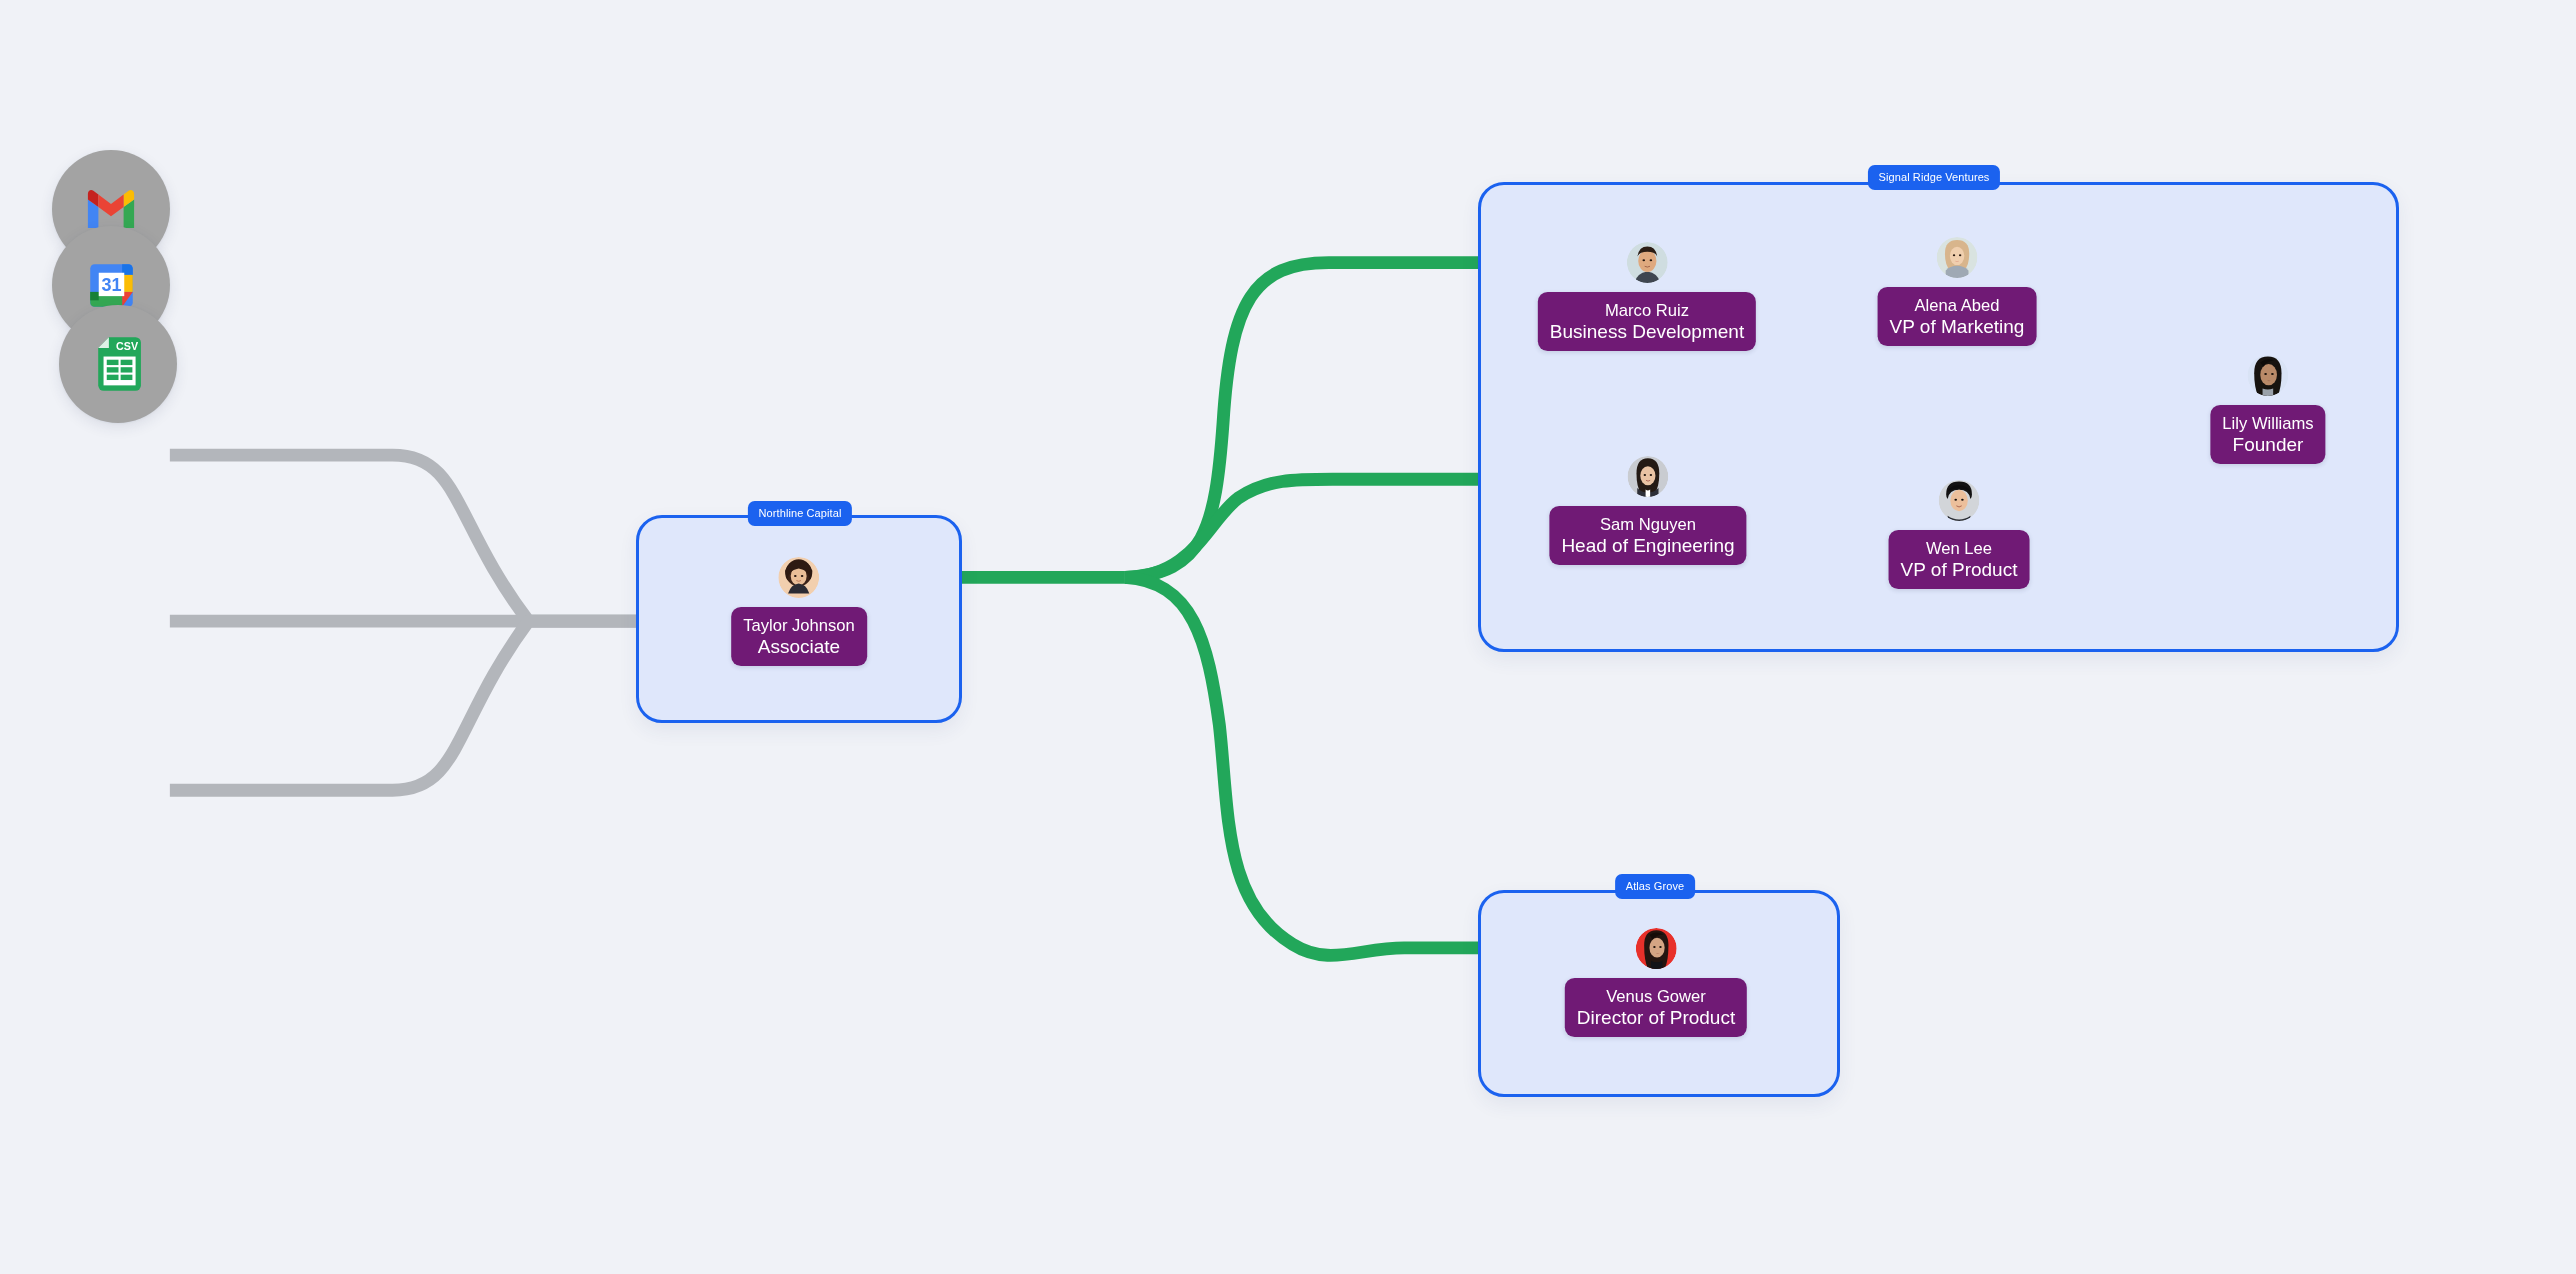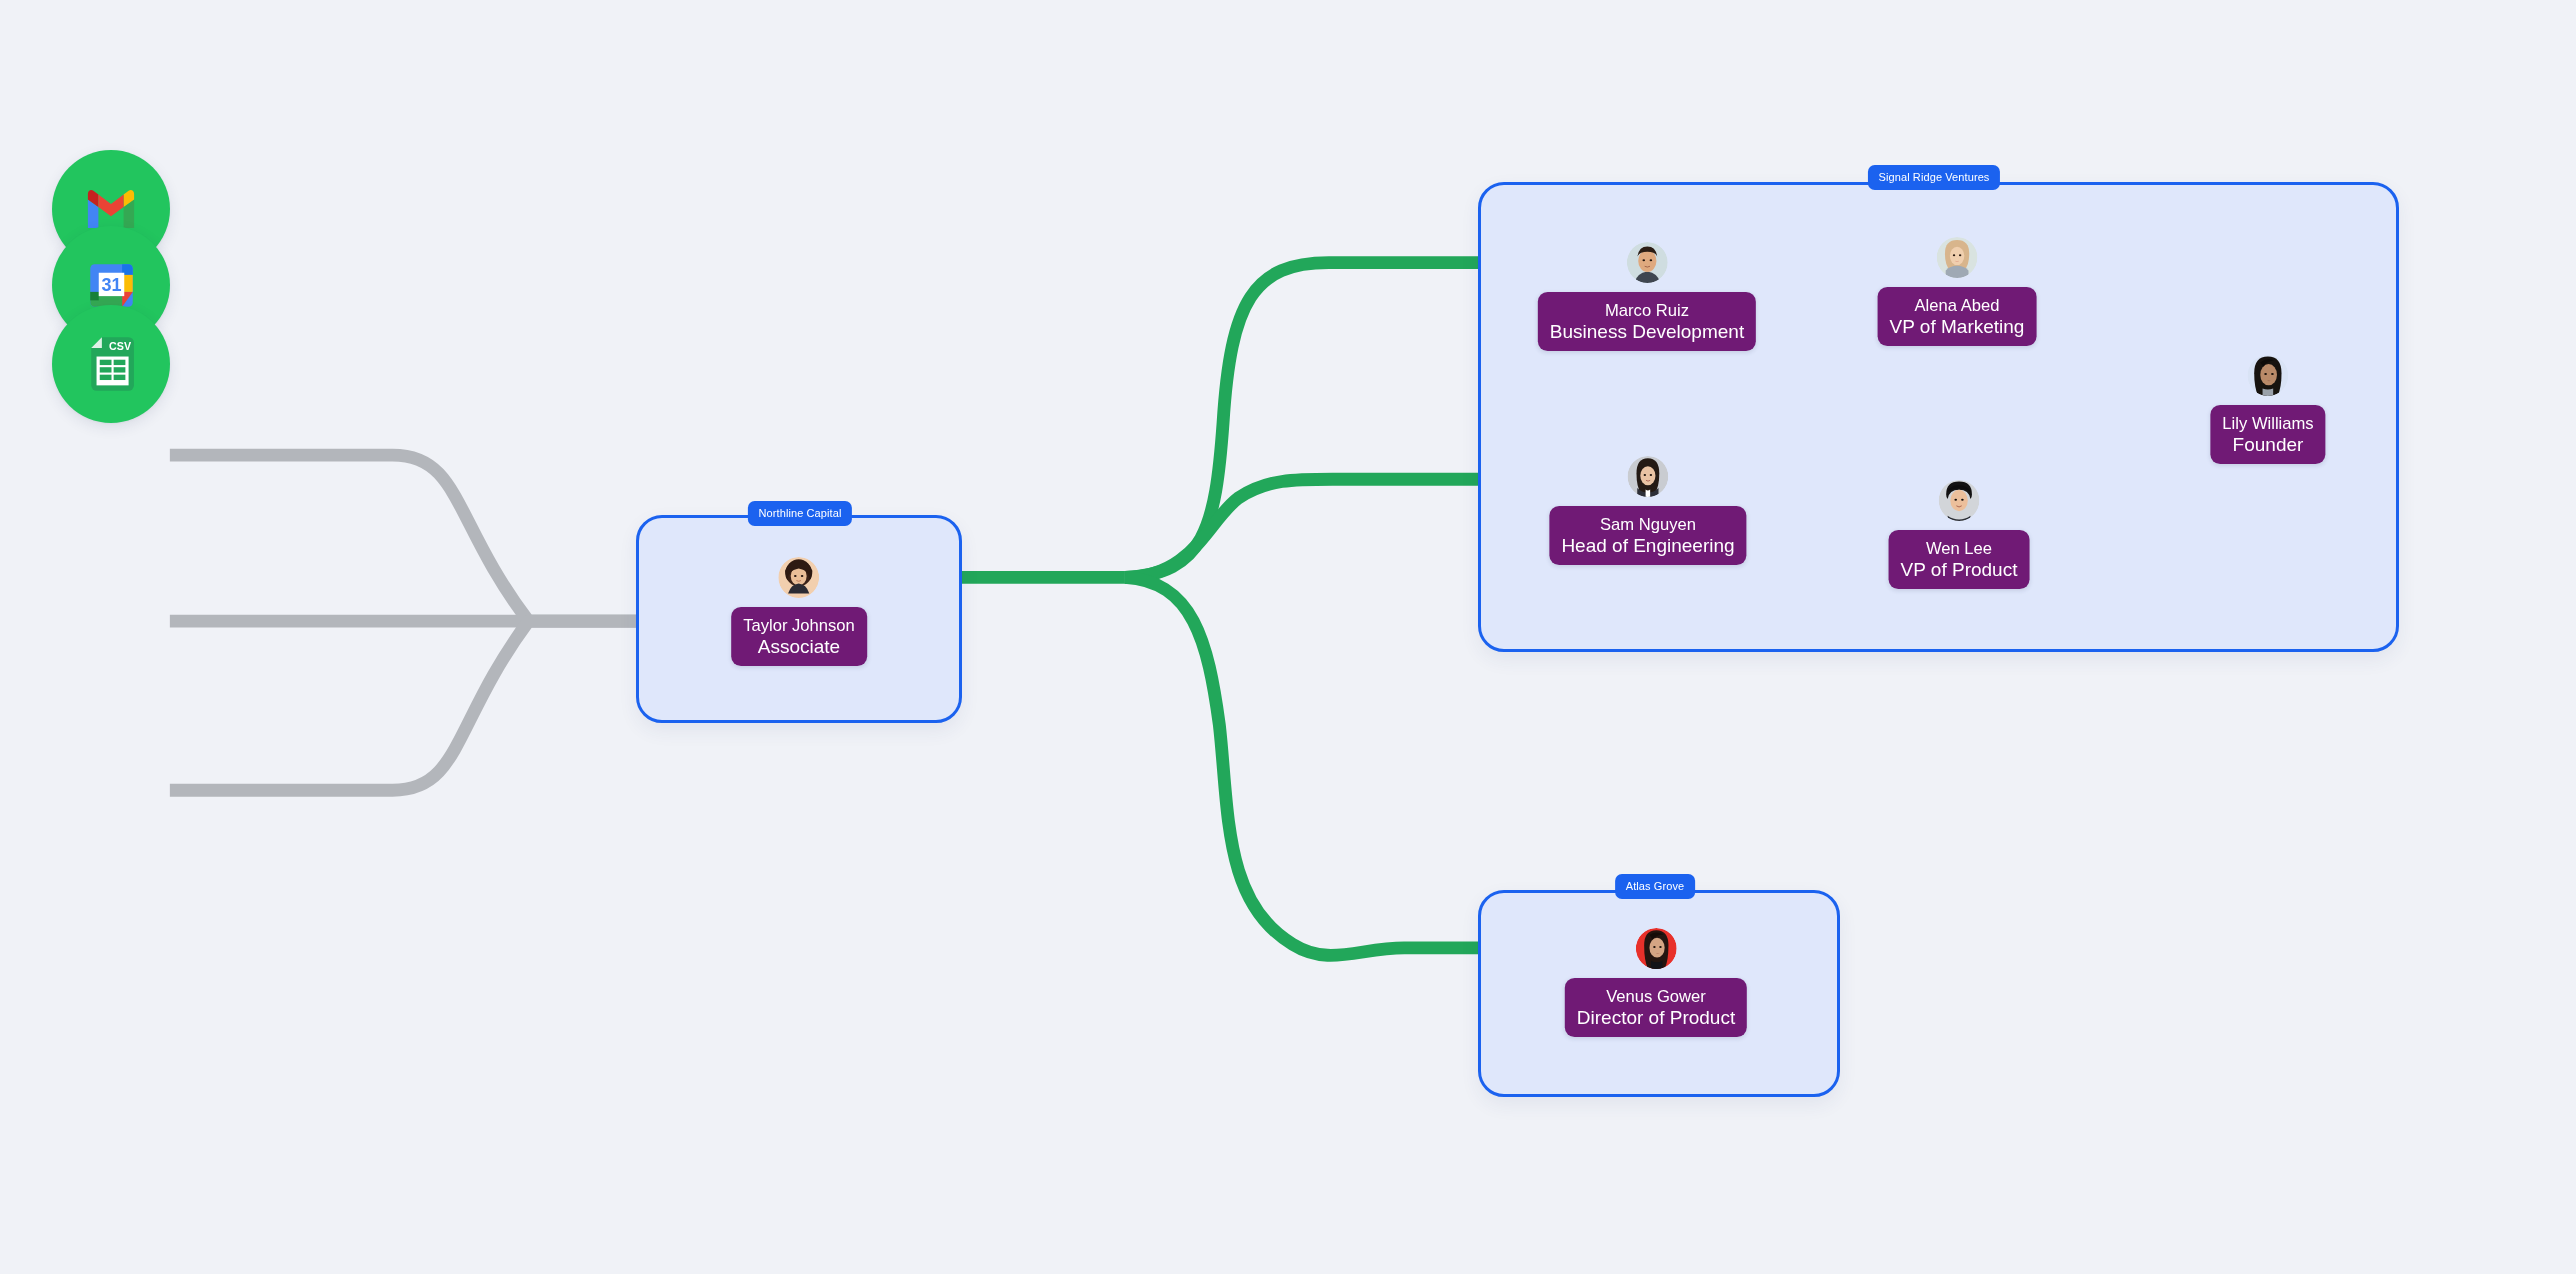--- a/index.html
+++ b/index.html
@@ -10,21 +10,21 @@
     font-family:"Liberation Sans","DejaVu Sans",sans-serif;
     overflow:hidden;
     position:relative;
   }
   #canvas{position:absolute;inset:0;width:2576px;height:1274px;}
   svg.wires{position:absolute;left:0;top:0;width:2576px;height:1274px;pointer-events:none;}
 
   
   .source-node{
     position:absolute;width:118px;height:118px;border-radius:50%;
-    background:#22c55e;
+    background:#a3a3a3;
     box-shadow:0 4.5px 13.6px rgba(40,50,90,.10), 0 0.8px 2.3px rgba(40,50,90,.06);
     display:flex;align-items:center;justify-content:center;
   }
   .source-node svg{display:block;}
 
   
   .panel{
     position:absolute;
     background:#dfe7fb;
     border:3px solid #1b62ef;
@@ -122,21 +122,21 @@
         <path d="M34 14h10v16H34z" fill="#fbbc04"></path>
         <path d="M34 30h10l-10 14z" fill="#ea4335"></path>
         <path d="M4 30h30v14H8a4 4 0 0 1-4-4z" fill="#34a853"></path>
         <path d="M4 30h8v8H4z" fill="#188038"></path>
         <rect x="12" y="12" width="24" height="22" fill="#ffffff"></rect>
         <text x="24" y="29.5" font-family="'Liberation Sans',sans-serif" font-size="17" font-weight="bold" fill="#4285f4" text-anchor="middle">31</text>
       </svg>
     </span>
   </div>
 
-  <div class="source-node" style="left:52px;top:305px;text-decoration:underline;">
+  <div class="source-node" style="left:59px;top:305px;text-decoration:underline;">
     <span>
       <svg width="47" height="56" viewBox="0 0 44 52">
         <path d="M13 1 h25 a5 5 0 0 1 5 5 v40 a5 5 0 0 1 -5 5 H8 a5 5 0 0 1 -5 -5 V11 Z" fill="#22a75a"></path>
         <path d="M13 1 L3 11 h10 z" fill="#ffffff" opacity=".85"></path>
         <text x="30" y="13" font-family="'Liberation Sans',sans-serif" font-size="10" font-weight="bold" fill="#ffffff" text-anchor="middle">CSV</text>
         <rect x="8" y="19" width="30" height="27" fill="#ffffff"></rect>
         <g fill="#22a75a">
           <rect x="11" y="22" width="11" height="5"></rect>
           <rect x="24" y="22" width="11" height="5"></rect>
           <rect x="11" y="29" width="11" height="5"></rect>

